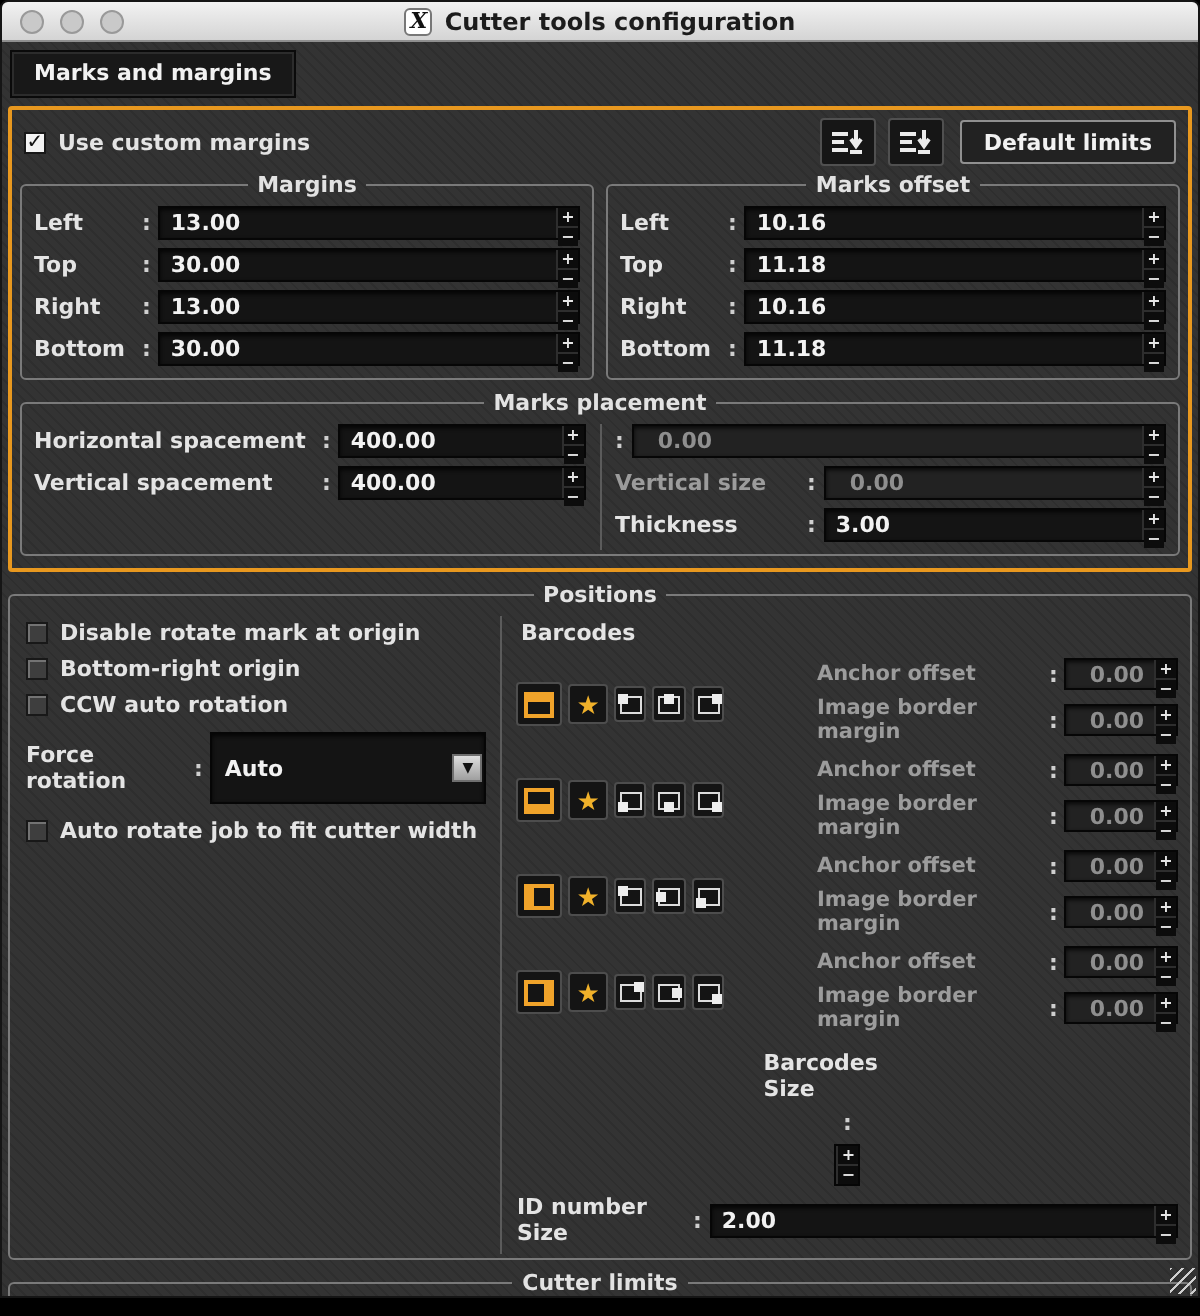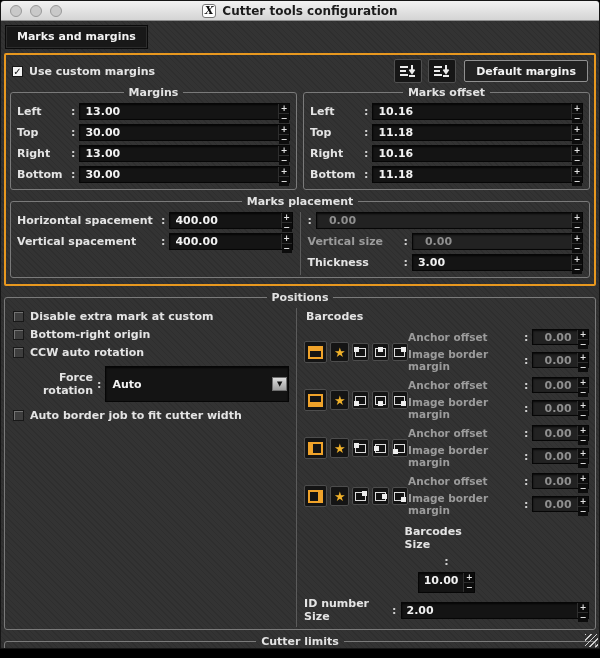--- a/index.html
+++ b/index.html
@@ -87,41 +87,41 @@
   .iconbtn { width:25px; height:22px; background:#141414; border:1px solid #4d4d4d;
     border-radius:2px; display:flex; align-items:center; justify-content:center; padding:0; }
   .edge { width:15px; height:13px; border:2px solid #f0a32a; }
   .edge.t { border-top-width:5px; }
   .edge.b { border-bottom-width:5px; }
   .edge.l { border-left-width:5px; }
   .edge.r { border-right-width:5px; }
 
   .ckrow { display:flex; align-items:center; gap:6px; margin-bottom:5px; }
   .frrow { display:flex; align-items:center; gap:4px; margin:7px 0 7px; }
-  .frrow .lbl { width:80px;text-align:right; }
+  .frrow .lbl { width:80px; }
   .dd { flex:1; display:flex; align-items:center; height:36px; background:#141414;
     border:1px solid #060606; box-shadow:inset 0 1px 2px rgba(0,0,0,.8); }
   .dd .dval { flex:1; padding:0 6px; color:#f2f2f2; white-space:nowrap; overflow:hidden; }
   .ddbtn { width:15px; height:14px; margin-right:1px; background:linear-gradient(#dedede,#9f9f9f);
     border:1px solid #6f6f6f; display:flex; align-items:center; justify-content:center;
     font-size:7px; color:#111; flex:0 0 auto; }
 
   
   .bclabel { margin:2px 0 6px 2px; }
   .bcrow { display:flex; align-items:center; margin-bottom:2px; }
   .bcicons { display:flex; align-items:center; gap:3px; width:104px; flex:0 0 auto; }
   .starbtn { width:21px; height:20px; color:#f0b12a; font-size:13px; line-height:1; }
   .minibtn { width:18px; height:18px; }
   .minisq { position:relative; width:11px; height:9px; border:1px solid #dcdcdc; }
   .minisq i { position:absolute; width:5px; height:5px; background:#ededed; }
   .p-tl i { top:-2px; left:-2px; } .p-tc i { top:-2px; left:50%; margin-left:-2.5px; }
   .p-tr i { top:-2px; right:-2px; } .p-bl i { bottom:-2px; left:-2px; }
   .p-bc i { bottom:-2px; left:50%; margin-left:-2.5px; } .p-br i { bottom:-2px; right:-2px; }
   .p-lc i { left:-2px; top:50%; margin-top:-2.5px; } .p-rc i { right:-2px; top:50%; margin-top:-2.5px; }
-  .bcfields { flex:1; min-width:0; }
+  .bcfields { flex:1; min-width:0;margin-left:46px; }
   .bcfields .srow { margin-bottom:3px; gap:3px; }
   .bcfields .lbl { width:113px; font-size:10.5px; }
   .bcfields .spin { height:16px; }
   .sizerow .lbl { width:84px; }
 
   
   .clrow { display:flex; }
   .clhalf { flex:1; display:flex; align-items:center; gap:6px; padding:1px 7px 3px 2px; }
   .clhalf:first-child { border-right:1px solid #5b5b5b; }
   .clhalf:last-child { padding-left:8px; }
@@ -177,21 +177,21 @@
             <g stroke="#ececec" stroke-width="2" fill="none">
               <line x1="1" y1="3" x2="9" y2="3"></line>
                 <line x1="1" y1="7" x2="7" y2="7"></line>
                 <line x1="1" y1="11" x2="9" y2="11"></line>
               <line x1="13" y1="1" x2="13" y2="8"></line>
                 <path d="M10.5 5.5 L13 9 L15.5 5.5"></path>
                 <line x1="10" y1="12" x2="16" y2="12"></line>
             </g>
           </svg>
         </button>
-        <button class="defbtn">Default margins</button>
+        <button class="defbtn">Default limits</button>
       </div>
 
       <div class="cols2">
 
         <fieldset>
           <legend>Margins</legend>
           <div class="srow">
             <span class="lbl m-lbl">Left</span>
               <span class="colon"></span>
             <div class="spin">
@@ -352,41 +352,41 @@
     </div>
 
     
     <fieldset>
       <legend>Positions</legend>
       <div class="pos">
 
         <div class="posl">
           <div class="ckrow">
             <span class="cb"></span>
-            <span>Disable extra mark at custom</span>
+            <span>Disable rotate mark at origin</span>
           </div>
           <div class="ckrow">
             <span class="cb"></span>
             <span>Bottom-right origin</span>
           </div>
           <div class="ckrow">
             <span class="cb"></span>
             <span>CCW auto rotation</span>
           </div>
           <div class="frrow">
             <span class="lbl">Force rotation</span>
               <span class="colon"></span>
             <div class="dd">
               <span class="dval">Auto</span>
               <span class="ddbtn">▼</span>
             </div>
           </div>
           <div class="ckrow">
             <span class="cb"></span>
-            <span>Auto border job to fit cutter width</span>
+            <span>Auto rotate job to fit cutter width</span>
           </div>
         </div>
 
         <div class="posr">
           <div class="bclabel">Barcodes</div>
 
           <div class="bcrow">
             <div class="bcicons">
               <button class="iconbtn">
                   <span class="edge t"></span>
@@ -583,21 +583,20 @@
                     </span>
                 </div>
               </div>
             </div>
           </div>
 
           <div class="srow sizerow" style="margin-top:6px;flex-direction:column;">
             <span class="lbl">Barcodes Size</span>
               <span class="colon"></span>
             <div class="spin">
-              <span class="val">10.00</span>
               <span class="spincol">
                   <span class="up">+</span>
                   <span class="dn">−</span>
                 </span>
             </div>
           </div>
           <div class="srow sizerow">
             <span class="lbl">ID number Size</span>
               <span class="colon"></span>
             <div class="spin">

